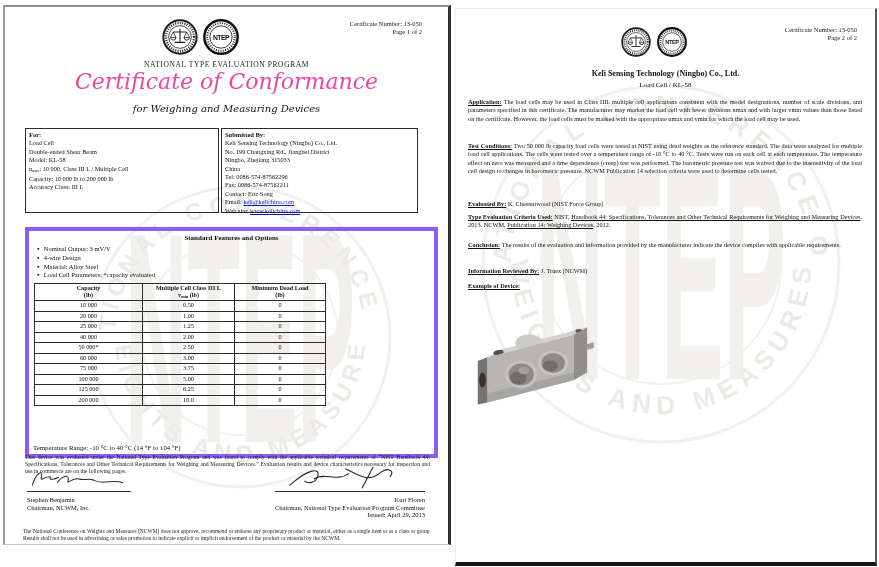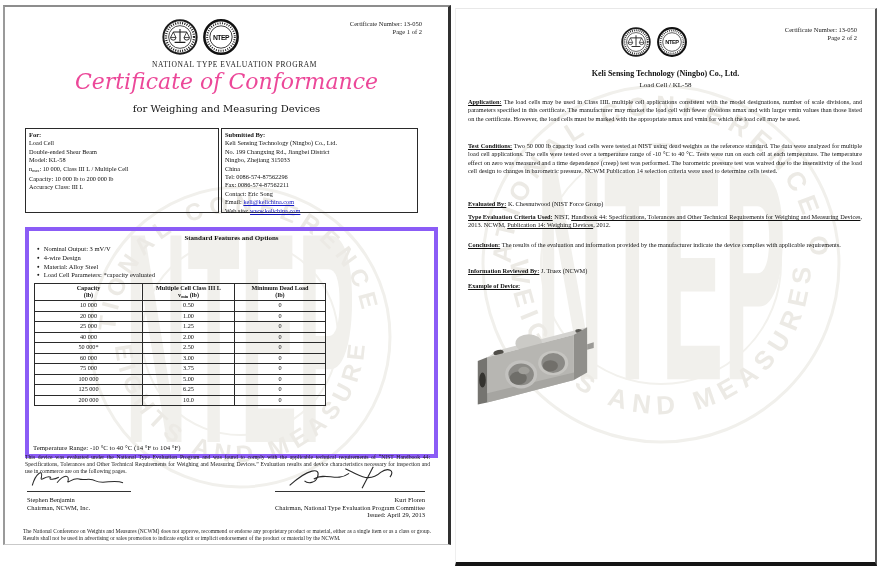--- a/index.html
+++ b/index.html
@@ -7,21 +7,21 @@
   #stage{position:relative;width:879px;height:567px;background:#fff;}
   .page{position:absolute;background:#fff;overflow:hidden;}
   #page1{left:3px;top:5px;width:443px;height:537px;border-top:2px solid #8d8d8d;border-left:2px solid #9a9a9a;border-right:3px solid #303030;border-bottom:1px solid #c9c9c9;}
   #page2{left:455px;top:8px;width:419px;height:553px;border-top:1px solid #e8e8e8;border-left:1px solid #efefef;border-right:2px solid #585858;border-bottom:4px solid #151515;}
   .abs{position:absolute;}
   .wm{position:absolute;left:0;top:0;pointer-events:none;}
   .content{position:absolute;left:0;top:0;width:100%;height:100%;}
   .certnum{font-size:6.5px;line-height:8px;text-align:right;color:#1a1a1a;}
   .program{width:100%;text-align:center;font-size:7.5px;letter-spacing:0.6px;color:#1a1a1a;}
   .script-title{width:100%;text-align:center;font-family:"DejaVu Serif",serif;font-style:italic;font-size:22px;line-height:30px;color:#ec4899;}
-  .script-sub{width:100%;text-align:center;font-family:"DejaVu Serif",serif;font-size:10px;color:#141414;}
+  .script-sub{width:100%;text-align:center;font-family:"DejaVu Serif",serif;font-style:italic;font-size:10px;color:#141414;}
   .infobox{border:1px solid #2a2a2a;font-size:6.3px;line-height:8.4px;padding:2px 3px;color:#101010;}
   .infobox b{font-size:6.5px;}
   .link{color:#1216c4;text-decoration:underline;cursor:pointer;}
   .featbox{border:4px solid #8b5cf6;}
   .feat-title{width:100%;text-align:center;font-weight:bold;font-size:7px;top:3px;}
   .bullets{left:8px;top:14px;font-size:6.5px;line-height:8.8px;}
   .bdot::before{content:"●";font-size:4.5px;vertical-align:1px;margin-right:4px;}
   table.spec{position:absolute;left:5px;top:52px;border-collapse:collapse;table-layout:fixed;width:291px;font-size:6.2px;background:transparent;}
   table.spec th,table.spec td{border:1px solid #2a2a2a;text-align:center;padding:0;height:9.5px;line-height:1.1;font-weight:normal;}
   table.spec th{font-weight:bold;height:16px;}
@@ -76,21 +76,21 @@
           <circle cx="20" cy="20" r="12.4" fill="none" stroke="#111" stroke-width="0.9"></circle>
           <text x="20" y="23" text-anchor="middle" font-family="Liberation Sans, sans-serif" font-weight="bold" font-size="7.5" letter-spacing="-0.5" fill="#111">NTEP</text>
         </svg>
       </div>
 
       <div class="abs certnum" style="right:26px;top:13px;">
         <div>Certificate Number: 13-050</div>
         <div>Page 1 of 2</div>
       </div>
 
-      <div class="abs program" style="left:0;top:53px;margin-left:8px;">NATIONAL TYPE EVALUATION PROGRAM</div>
+      <div class="abs program" style="left:0;top:53px;">NATIONAL TYPE EVALUATION PROGRAM</div>
       <div class="abs script-title" style="left:0;top:60px;">Certificate of Conformance</div>
       <div class="abs script-sub" style="left:0;top:96px;">for Weighing and Measuring Devices</div>
 
       <div class="abs infobox" style="left:20px;top:121px;width:186px;height:79px;">
         <b>For:</b>
         <div>Load Cell</div>
         <div>Double-ended Shear Beam</div>
         <div>Model: KL-58</div>
         <div><span>n</span><sub>max</sub><span>: 10 000, Class III L / Multiple Cell</span></div>
         <div>Capacity: 10 000 lb to 200 000 lb</div>

